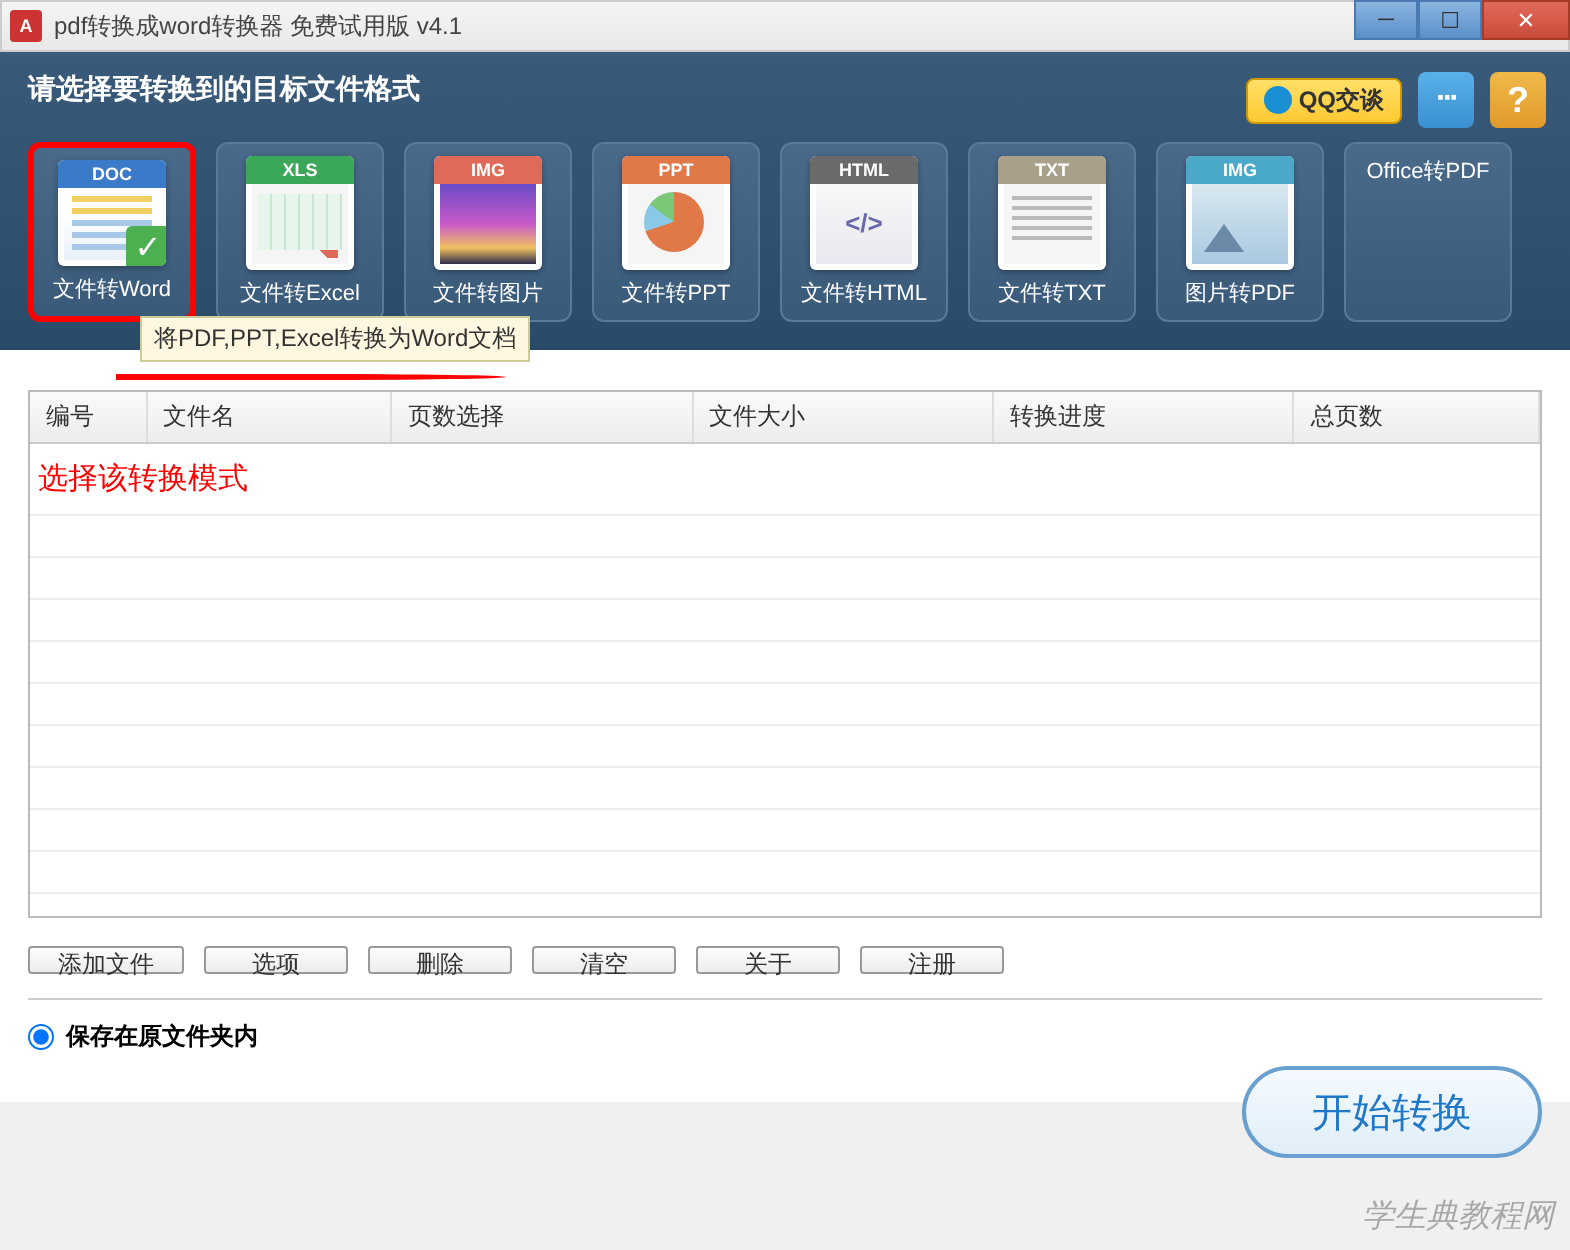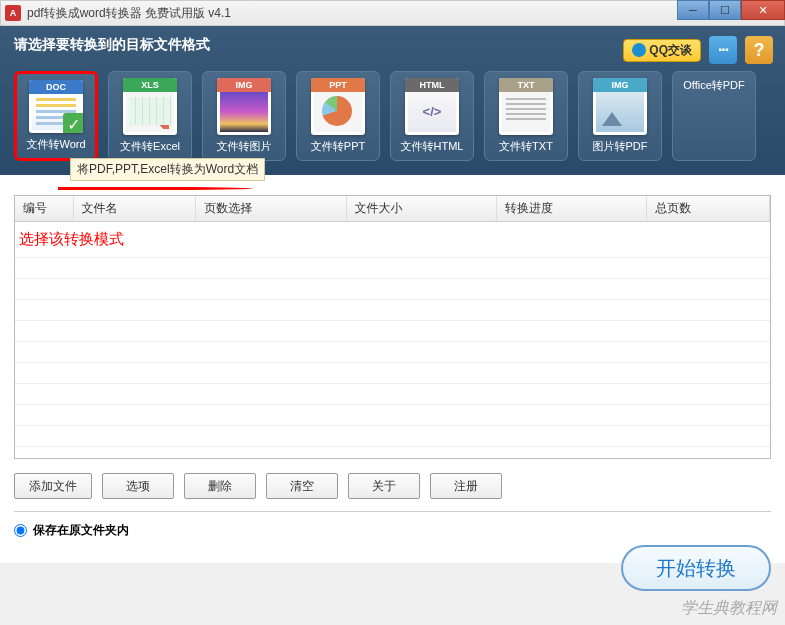--- a/index.html
+++ b/index.html
@@ -36,21 +36,21 @@
 
 .content { padding: 20px 14px 14px; background: #fff; }
 .table-wrap { border: 1px solid #bbb; height: 264px; overflow: auto; background: #fff; }
 table { width: 100%; border-collapse: collapse; font-size: 12px; }
 th { background: linear-gradient(#fbfbfb, #ececec); border-right: 1px solid #ddd; border-bottom: 1px solid #ccc; padding: 4px 8px; text-align: left; font-weight: normal; color: #333; }
 th:first-child { width: 58px; }
 tbody tr { height: 21px; border-bottom: 1px solid #eee; }
 .annotation { color: #ff0000; font-size: 15px; padding: 8px 4px; }
 
 .btn-row { display: flex; gap: 10px; margin: 14px 0 12px; }
-.btn { min-width: 72px; height: 26px; background: linear-gradient(#fdfdfd, #ececec); border: 1px solid #999; border-radius: 2px; font-size: 12px; color: #333; cursor: pointer; padding: 0 14px; }
+.btn { min-width: 72px; height: 14px; background: linear-gradient(#fdfdfd, #ececec); border: 1px solid #999; border-radius: 2px; font-size: 12px; color: #333; cursor: pointer; padding: 0 14px; }
 
 .output { border-top: 1px solid #ccc; padding-top: 10px; position: relative; }
 .output-title { font-size: 12px; color: #555; margin-bottom: 12px; }
 .radio-row { display: flex; align-items: center; font-size: 12px; margin-bottom: 10px; gap: 6px; }
 .radio-row b { font-weight: bold; }
 .path-input { width: 250px; height: 20px; font-size: 11px; padding: 0 4px; border: 1px solid #aaa; color: #888; }
 .browse-btn { height: 22px; padding: 0 10px; font-size: 12px; border: 1px solid #999; background: linear-gradient(#fdfdfd, #ececec); cursor: pointer; border-radius: 2px; }
 .hotline { color: #ff0000; font-size: 13px; }
 
 .start-btn { position: absolute; right: 0; top: 5px; width: 150px; height: 46px; border-radius: 24px; border: 2px solid #6aa0d0; background: linear-gradient(#f5faff, #e0eef8); color: #2078c8; font-size: 20px; cursor: pointer; margin-top: 28px; }

